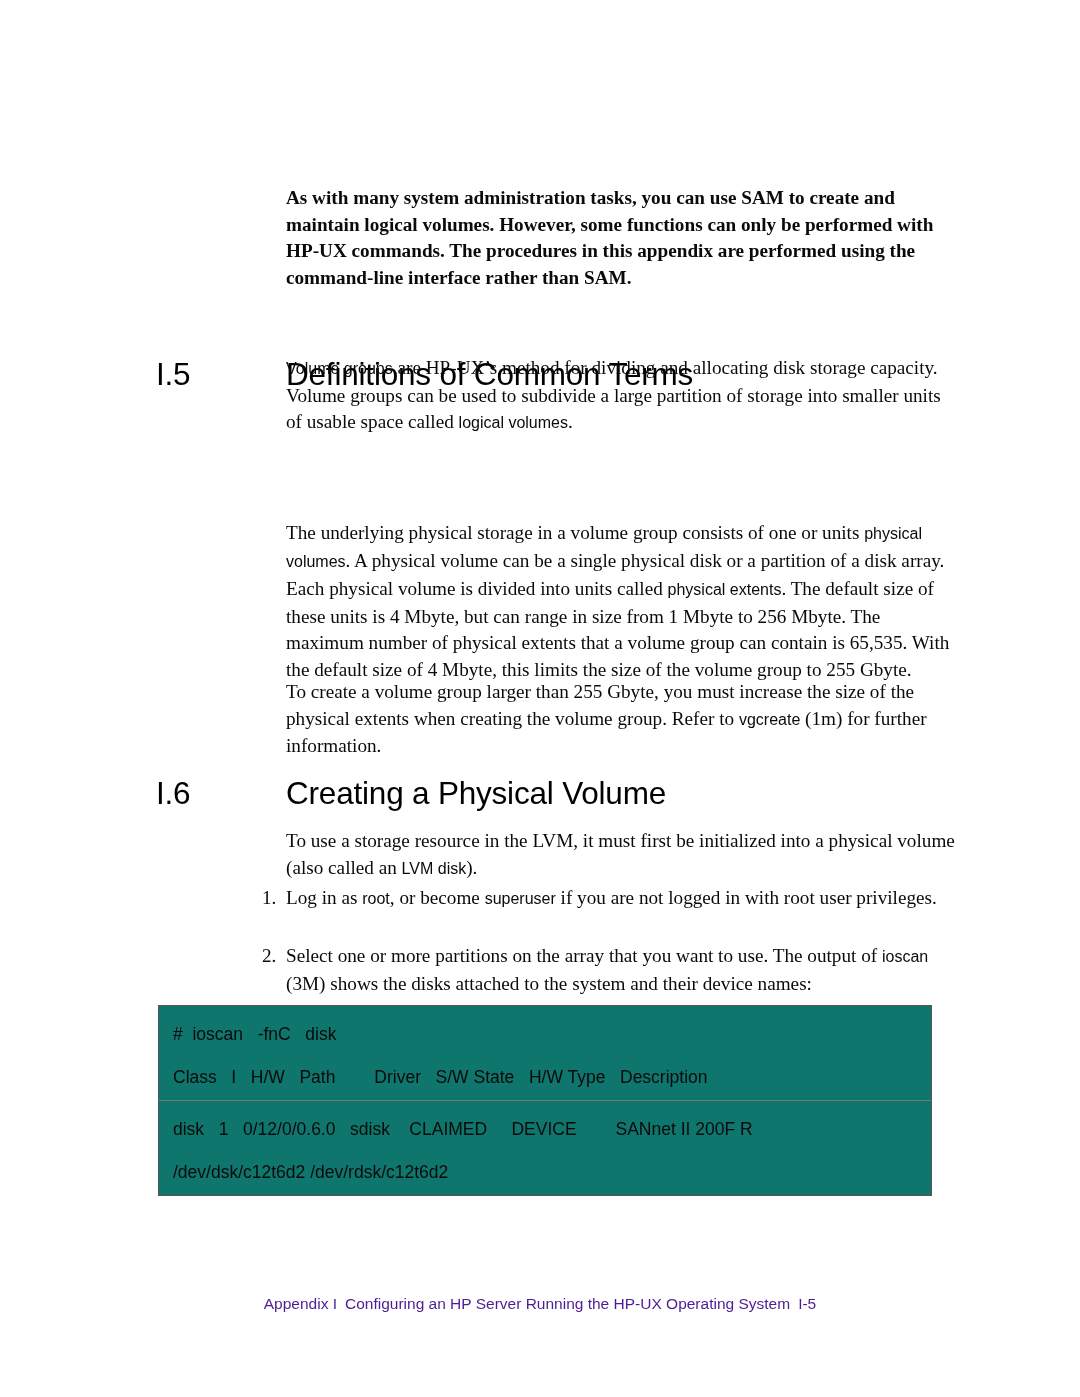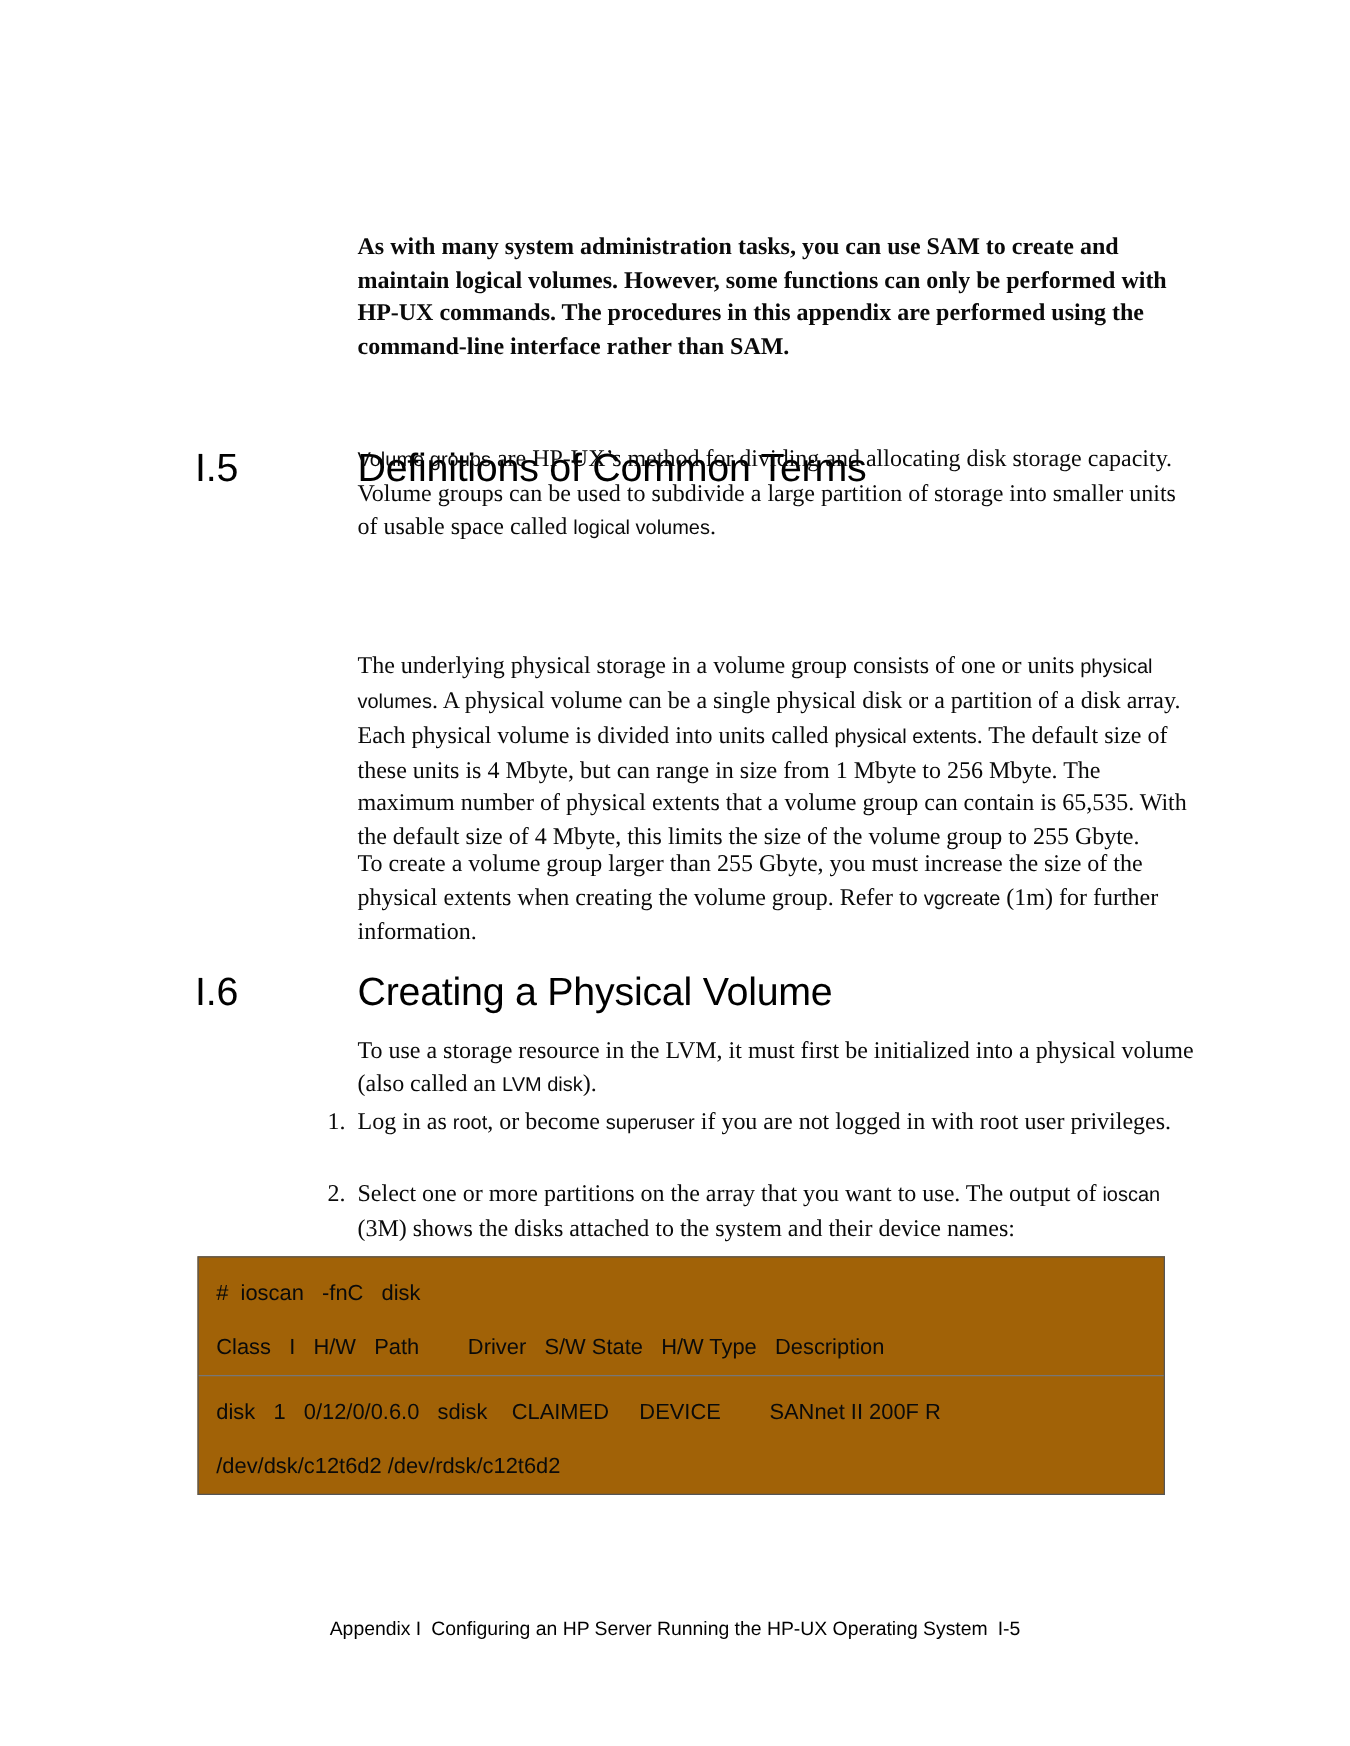--- a/index.html
+++ b/index.html
@@ -80,21 +80,21 @@
   }
 
   
   .codebox {
     position: absolute;
     left: 158px;
     top: 1005px;
     width: 774px;
     border: 1.4px solid #555555;
     box-sizing: border-box;
-    background: #a16207;
+    background: #0f766e;
   }
   .codebox .cb-section {
     padding: 0;
   }
   .cb-divider {
     border-top: 1.4px solid #777777;
     height: 0;
     font-size: 0;
     line-height: 0;
   }
@@ -111,21 +111,21 @@
 
   
   .footer {
     position: absolute;
     left: 0;
     top: 1295px;
     width: 1080px;
     text-align: center;
     font-family: "Liberation Sans", "DejaVu Sans", sans-serif;
     font-size: 15.5px;
-    color: #000000;
+    color: #4c1d95;
   }
   .footer .fsep { display:inline-block; width: 8px; }
 </style>
 </head>
 <body>
 
 <div class="page">
 
   <div class="para" style="top:185px;font-weight:bold;">As with many system administration tasks, you can use SAM to create and maintain logical volumes. However, some functions can only be performed with HP-UX commands. The procedures in this appendix are performed using the command-line interface rather than SAM.</div>
 

